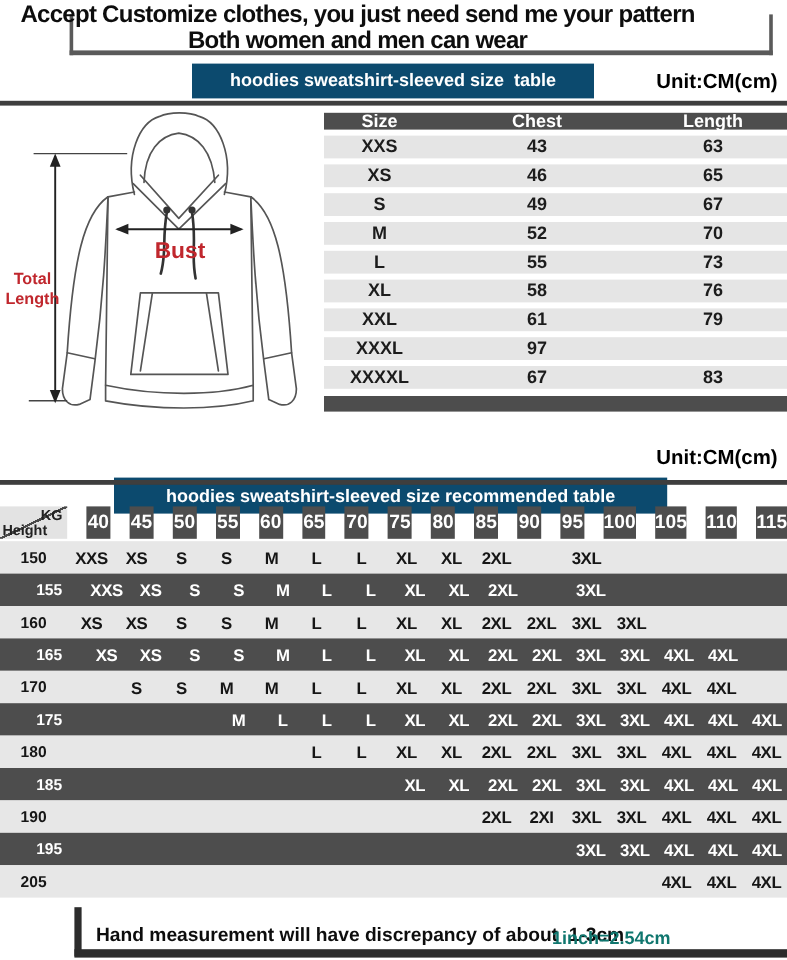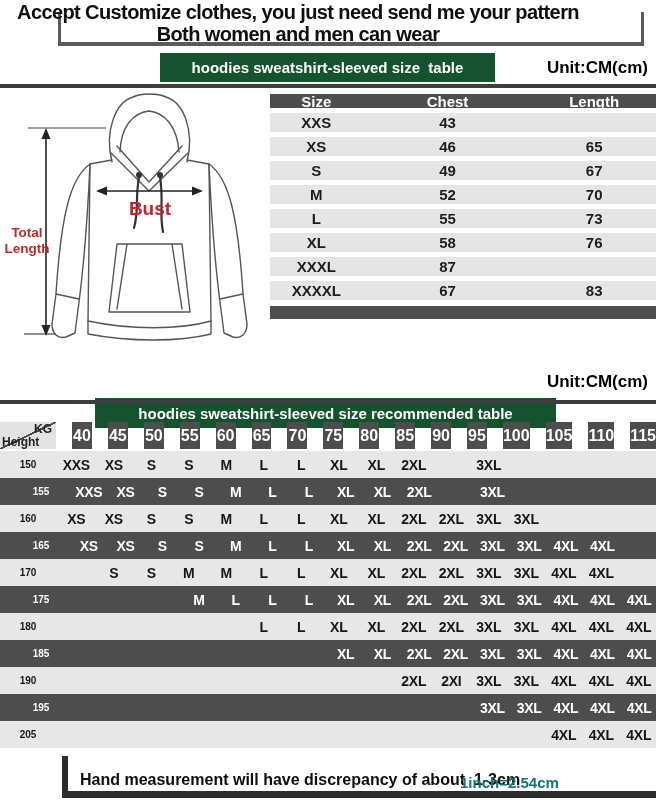--- a/index.html
+++ b/index.html
@@ -6,21 +6,21 @@
   #page{position:relative;width:656px;height:800px;background:#fff;overflow:hidden;
         font-family:"Liberation Sans",sans-serif;color:#111;}
 
   
   .title-wrap{position:absolute;top:1px;left:0;width:596px;text-align:center;z-index:2;
               font-weight:bold;font-size:20px;line-height:22px;letter-spacing:-0.6px;color:#0d0d0d;}
   .title-frame{position:absolute;top:12px;left:58px;width:580px;height:30px;z-index:1;
                border-left:3px solid #5a5a5a;border-right:3px solid #5a5a5a;border-bottom:4px solid #5a5a5a;}
 
   
-  .gray-bar{position:absolute;background:#14532d;color:#fff;font-weight:bold;font-size:15px;
+  .gray-bar{position:absolute;background:#0c4a6e;color:#fff;font-weight:bold;font-size:15px;
             display:flex;align-items:center;justify-content:center;white-space:pre;}
   .bar1{top:53px;left:160px;width:335px;height:29px;}
   .bar2{top:366px;left:95px;width:461px;height:30px;margin-top:32px;}
   .unit{position:absolute;right:8px;font-weight:bold;font-size:17px;color:#000;}
   .unit1{top:58px;}
   .unit2{top:372px;}
   .divider{position:absolute;left:0;width:656px;height:4px;background:#3e3e3e;}
   .divider1{top:84px;}
   .divider2{top:400px;}
 
@@ -46,21 +46,21 @@
             background-image:linear-gradient(to bottom right,transparent 48%,#4a4a4a 48%,#4a4a4a 52%,transparent 52%);}
   .m-corner .kg{position:absolute;top:0;right:4px;font-size:12px;font-weight:bold;color:#222;}
   .m-corner .hgt{position:absolute;bottom:0;left:2px;font-size:12px;font-weight:bold;color:#222;}
   .m-w{background:#4d4d4d;color:#fff;font-weight:bold;font-size:16px;
        display:flex;align-items:center;justify-content:center;}
   .m-body{margin-top:2px;}
   .m-row{display:grid;grid-template-columns:56px repeat(16,1fr);column-gap:3px;height:27px;
          align-items:center;font-weight:bold;}
   .m-row.light{background:#e7e7e7;color:#161616;}
   .m-row.dark{background:#4d4d4d;color:#fff;padding-left:13px;}
-  .m-height{font-size:10px;text-align:center;}
+  .m-height{font-size:13px;text-align:center;}
   .m-cell{font-size:14px;text-align:center;letter-spacing:-0.3px;}
 
   
   .f-vbar{position:absolute;left:62px;top:756px;width:6px;height:41px;background:#2c2c2c;}
   .f-hbar{position:absolute;left:62px;top:791px;width:594px;height:7px;background:#2c2c2c;}
   .f-note{position:absolute;left:80px;top:771px;font-weight:bold;font-size:16px;color:#0d0d0d;white-space:pre;}
   .f-conv{position:absolute;left:460px;top:774px;font-weight:bold;font-size:15px;color:#0f766e;}
 </style>
 </head>
 <body>
@@ -132,20 +132,21 @@
   <div class="size-table">
     <div class="st-head">
       <div class="st-c st-c0">Size</div>
       <div class="st-c st-c1">Chest</div>
       <div class="st-c st-c2">Length</div>
     </div>
     <div>
         <div class="st-row">
           <div class="st-c st-c0">XXS</div>
           <div class="st-c st-c1">43</div>
+          <div class="st-c st-c2">63</div>
         </div>
         <div class="st-row">
           <div class="st-c st-c0">XS</div>
           <div class="st-c st-c1">46</div>
           <div class="st-c st-c2">65</div>
         </div>
         <div class="st-row">
           <div class="st-c st-c0">S</div>
           <div class="st-c st-c1">49</div>
           <div class="st-c st-c2">67</div>
@@ -159,22 +160,27 @@
           <div class="st-c st-c0">L</div>
           <div class="st-c st-c1">55</div>
           <div class="st-c st-c2">73</div>
         </div>
         <div class="st-row">
           <div class="st-c st-c0">XL</div>
           <div class="st-c st-c1">58</div>
           <div class="st-c st-c2">76</div>
         </div>
         <div class="st-row">
+          <div class="st-c st-c0">XXL</div>
+          <div class="st-c st-c1">61</div>
+          <div class="st-c st-c2">79</div>
+        </div>
+        <div class="st-row">
           <div class="st-c st-c0">XXXL</div>
-          <div class="st-c st-c1">87</div>
+          <div class="st-c st-c1">97</div>
         </div>
         <div class="st-row">
           <div class="st-c st-c0">XXXXL</div>
           <div class="st-c st-c1">67</div>
           <div class="st-c st-c2">83</div>
         </div>
       </div>
     <div class="st-foot"></div>
   </div>
 

